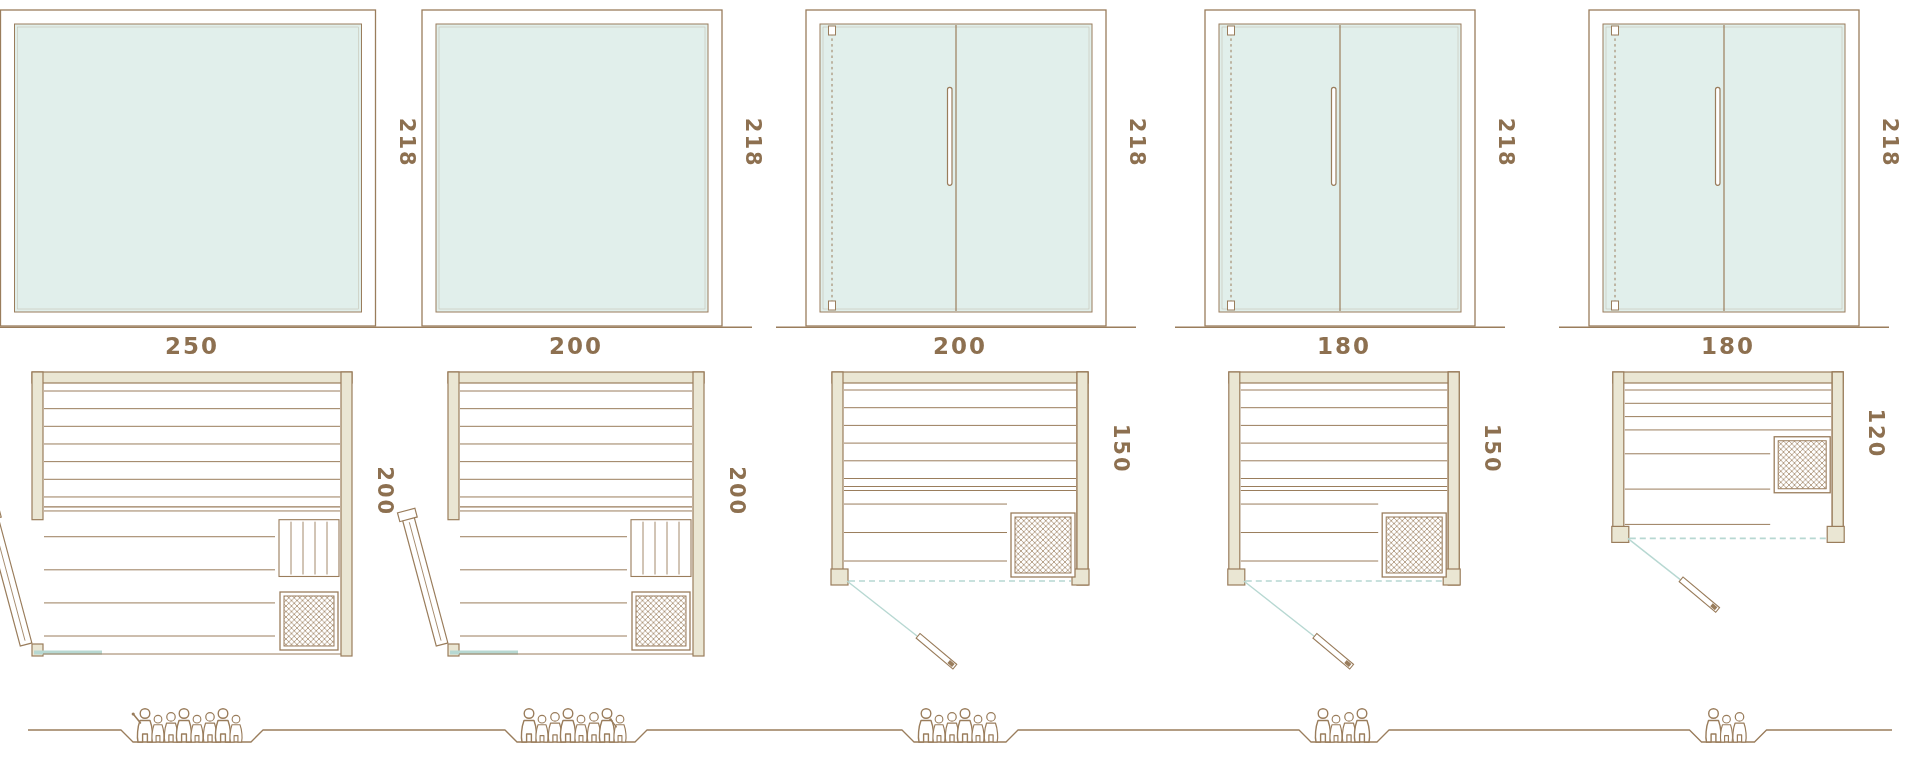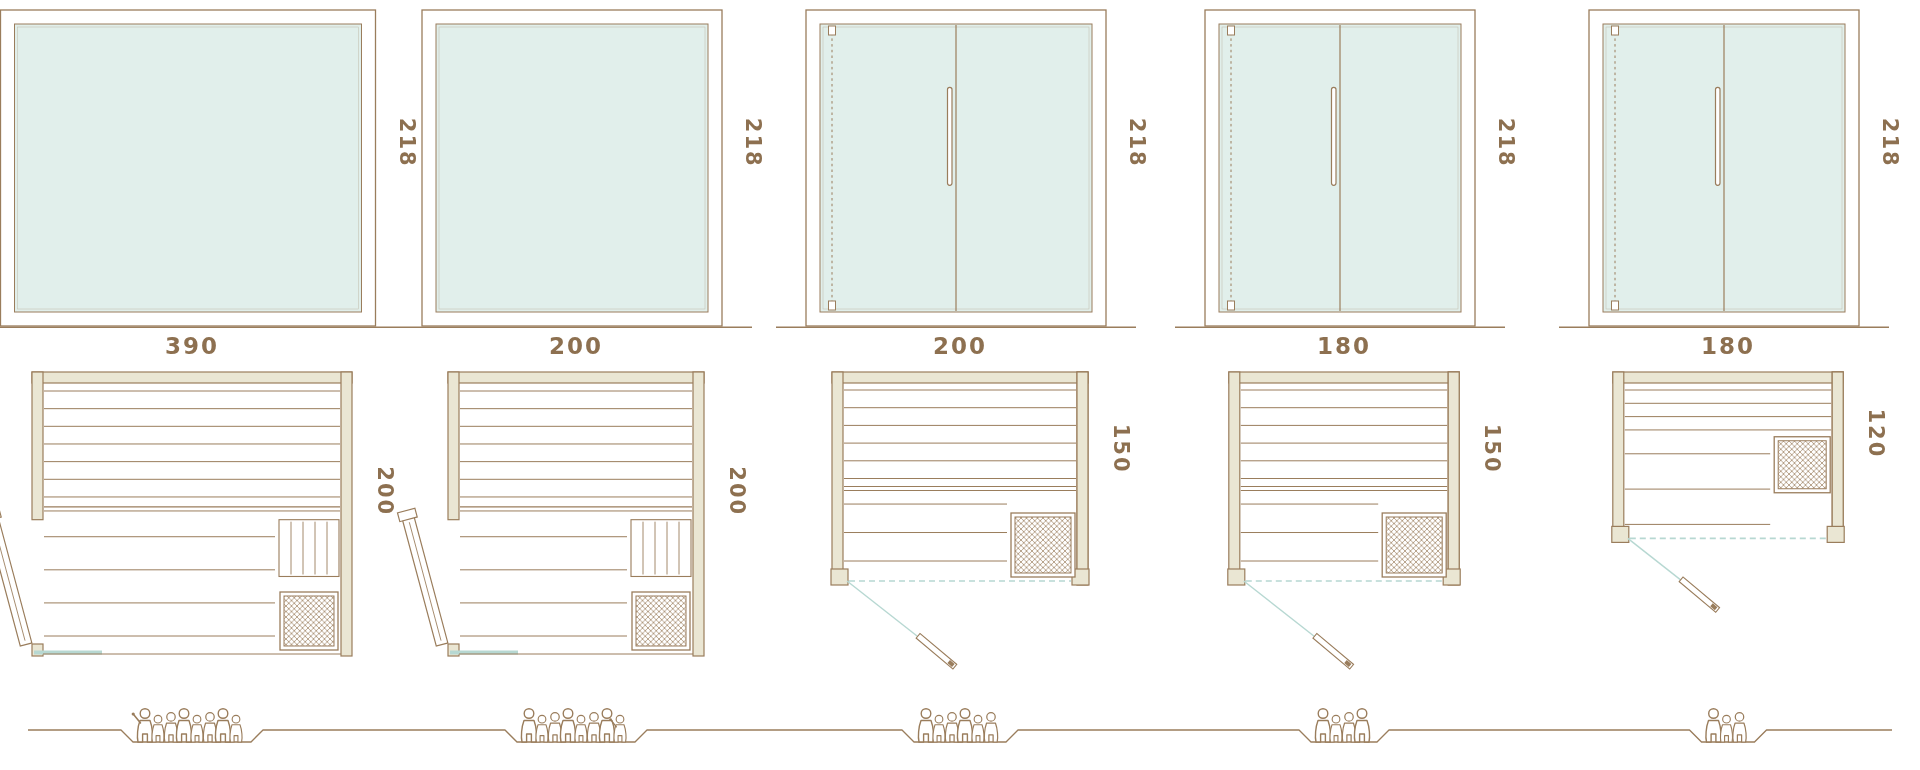--- a/index.html
+++ b/index.html
@@ -28,21 +28,21 @@
     </div>
   <div class="cols" id="columns">
       <div class="col">
         <svg width="384" height="332">
           <line x1="-6" y1="327.2" x2="392" y2="327.2" stroke="#9a7d5c" stroke-width="1.4"></line>
           <rect x="0.5" y="10" width="375" height="316" fill="#fff" stroke="#9a7d5c" stroke-width="1.3"></rect>
           <rect x="14.5" y="24" width="347" height="288" fill="#e1efeb" stroke="#9a7d5c" stroke-width="1"></rect>
           <rect x="17.5" y="27" width="341" height="282" fill="none" stroke="#9a7d5c" stroke-width="0.5" opacity="0.45"></rect>
           <text x="399.5" y="142.72" transform="rotate(90 399.5 142.72)" text-anchor="middle" font-size="21" font-weight="bold" letter-spacing="2" fill="#8d7050">218</text>
         </svg>
-        <div class="wlabel" style="color:#8d7050">390</div>
+        <div class="wlabel" style="color:#8d7050">250</div>
         <svg width="384" height="310">
           <rect x="32" y="8" width="320" height="11" fill="#eae6d3" stroke="#9a7d5c" stroke-width="1.2"></rect>
           <rect x="341" y="8" width="11" height="284" fill="#eae6d3" stroke="#9a7d5c" stroke-width="1.2"></rect>
           <rect x="32" y="8" width="11" height="147.68" fill="#eae6d3" stroke="#9a7d5c" stroke-width="1.2"></rect>
           <rect x="32" y="280" width="11" height="12" fill="#eae6d3" stroke="#9a7d5c" stroke-width="1.2"></rect>
           <line x1="34" y1="288.5" x2="102" y2="288.5" stroke="#b7d8d2" stroke-width="4"></line>
           <line x1="43" y1="290" x2="341" y2="290" stroke="#9a7d5c" stroke-width="1"></line>
           <line x1="44" y1="27" x2="340" y2="27" stroke="#9a7d5c" stroke-width="1"></line>
           <line x1="44" y1="44.66" x2="340" y2="44.66" stroke="#9a7d5c" stroke-width="1"></line>
           <line x1="44" y1="62.31999999999999" x2="340" y2="62.31999999999999" stroke="#9a7d5c" stroke-width="1"></line>

